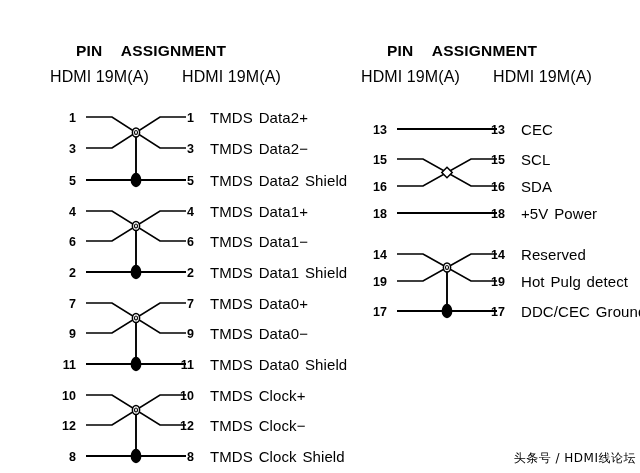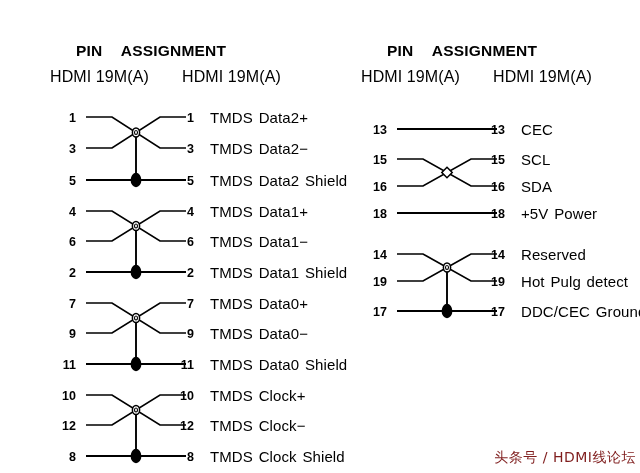--- a/index.html
+++ b/index.html
@@ -50,22 +50,22 @@
   .sig-label {
     font-size: 15px;
     letter-spacing: 0.1px;
     word-spacing: 1.5px;
     white-space: pre;
   }
   .watermark {
     position: absolute;
     right: 8px;
     bottom: 6px;
-    font-size: 14px;
-    color: #7f1d1d;
+    font-size: 12px;
+    color: #000000;
     letter-spacing: 0.5px;
     white-space: pre;
     font-family: "DejaVu Sans", sans-serif;
   }
 </style>
 </head>
 <body>
 
 <div id="diagram-root">
 

